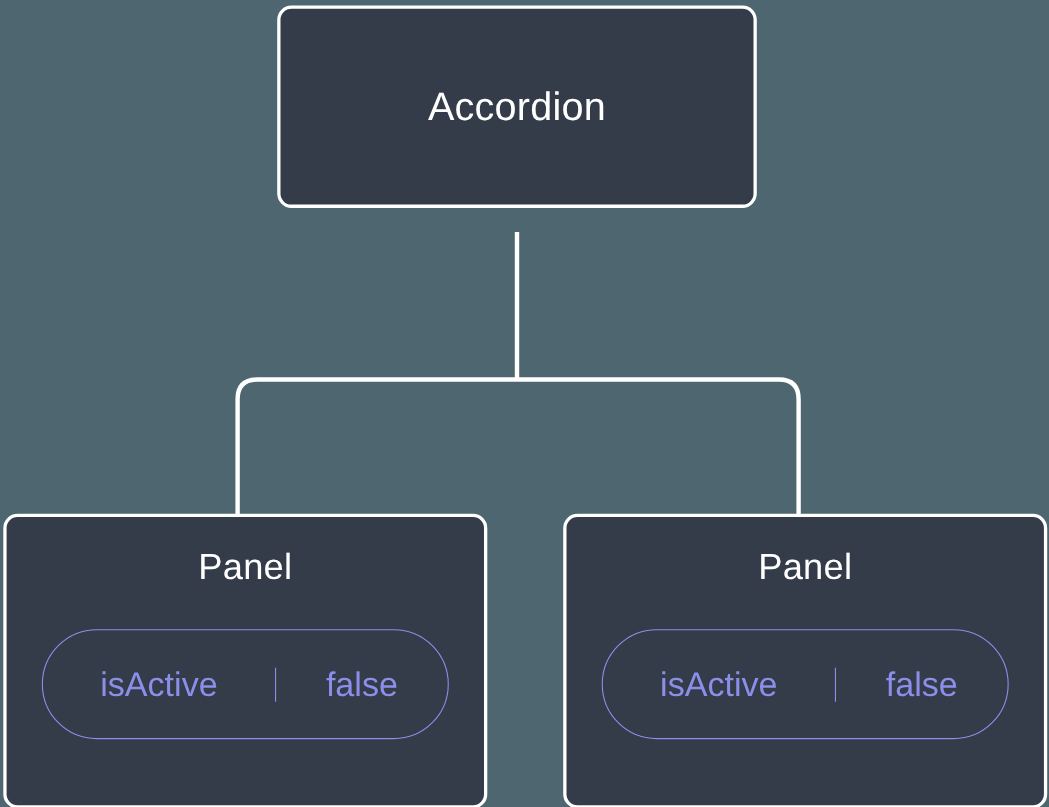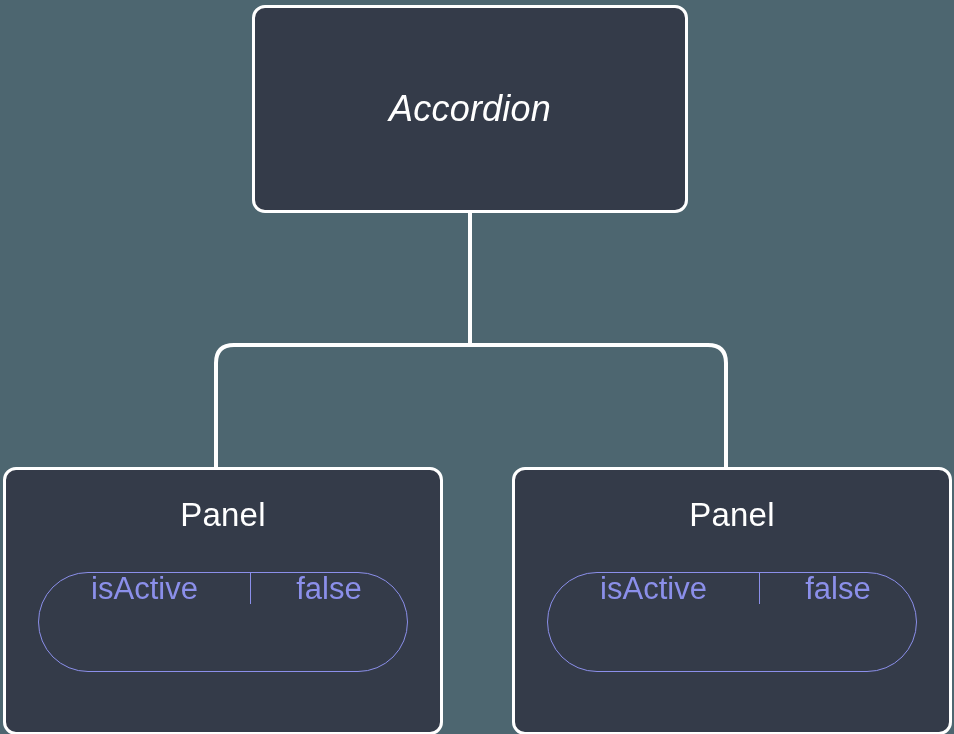--- a/index.html
+++ b/index.html
@@ -40,23 +40,22 @@
     border-radius: 13px;
     display: flex;
     flex-direction: column;
     align-items: center;
   }
 
   .node-accordion {
     left: 252px;
     top: 5px;
     width: 436px;
-    height: 208px;
+    height: 184px;
     justify-content: center;
-    font-style: italic;
   }
 
   .node-panel {
     top: 467px;
     height: 268px;
     justify-content: flex-start;
     padding-top: 28px;
   }
   .node-panel-left  { left: 3px;   width: 440px; }
   .node-panel-right { left: 512px; width: 440px; }
@@ -73,21 +72,21 @@
   .node-panel .node-title     { font-size: 33px; }
 
   
   .pill {
     position: relative;
     margin-top: 41px;
     height: 100px;
     border: 1.6px solid #8b8fea;
     border-radius: 52px;
     display: flex;
-    align-items: flex-start;
+    align-items: center;
     box-sizing: border-box;
   }
   .pill-left  { width: 370px; }
   .pill-right { width: 370px; }
 
   .pill-cell {
     display: flex;
     align-items: center;
     justify-content: center;
     color: #8b8fea;

